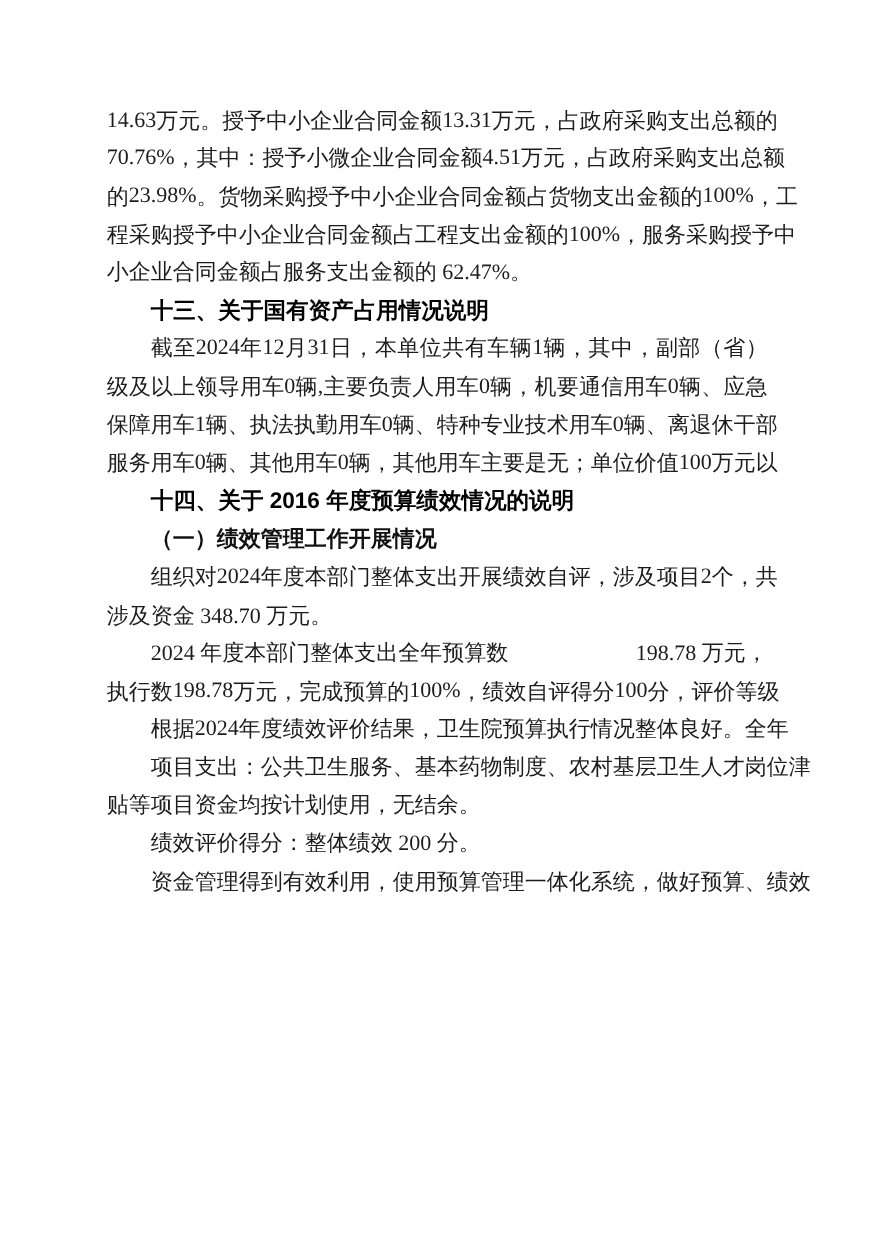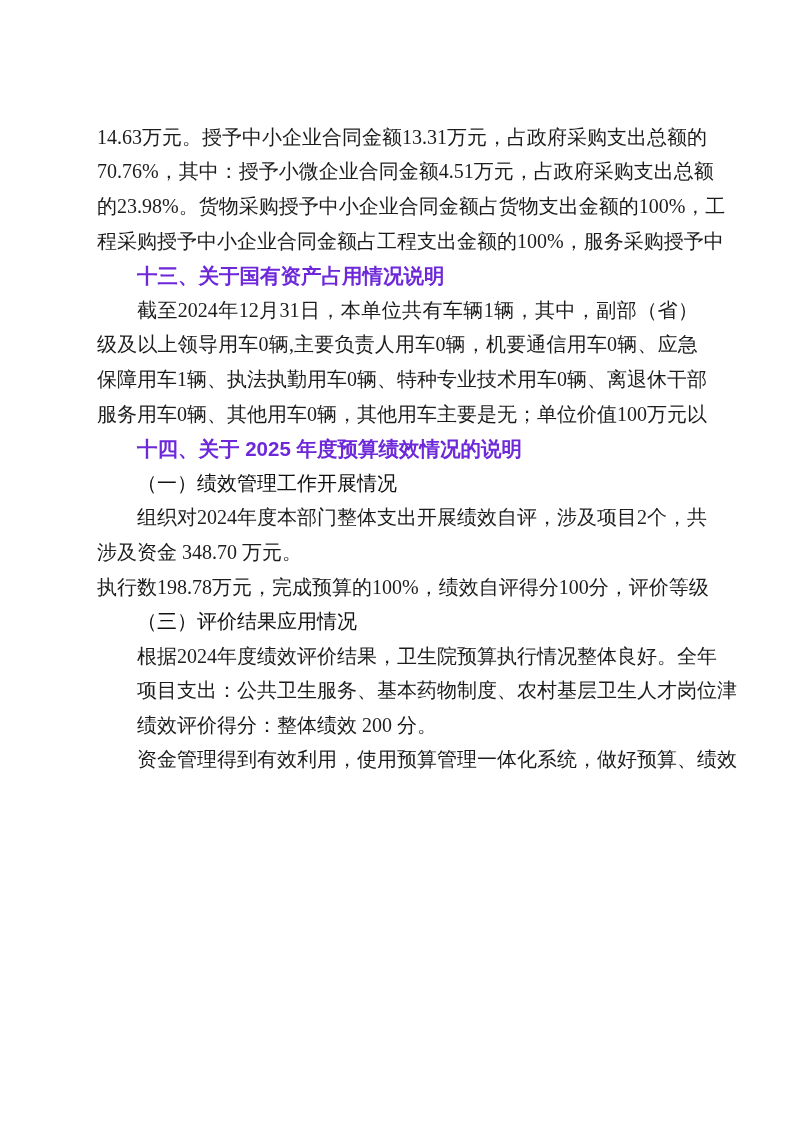--- a/index.html
+++ b/index.html
@@ -11,21 +11,21 @@
     position: relative;
     width: 793px;
     height: 1122px;
     background: #ffffff;
     overflow: hidden;
     font-family: "Liberation Serif", "DejaVu Serif", serif;
   }
   .text-block {
     position: absolute;
     left: 97px;
-    top: 120px;
+    top: 92px;
     width: 601px;
     text-align: center;
   }
   .line {
     height: 34.6px;
     display: flex;
     align-items: center;
     font-size: 20px;
     color: #1c1c1c;
     white-space: pre;
@@ -33,50 +33,52 @@
   .line.justify, .line.split {
     justify-content: space-between;
   }
   .line.indent {
     padding-left: 40px;
   }
   .line.heading {
     font-family: "Liberation Sans", "DejaVu Sans", sans-serif;
     font-weight: 700;
     font-size: 20.5px;
-    color: #6d28d9;
+    color: #000000;
   }
   .line.subheading {
     font-family: "Liberation Sans", "DejaVu Sans", sans-serif;
-    font-weight: 400;
+    font-weight: 700;
     font-size: 20px;
     color: #111111;
   }
   .line span {
     white-space: pre;
   }
 </style>
 </head>
 <body>
 
 <div class="page">
   <div class="text-block" id="lines-root">
       <div class="line body justify"><span>14.63</span><span>万</span><span>元</span><span>。</span><span>授</span><span>予</span><span>中</span><span>小</span><span>企</span><span>业</span><span>合</span><span>同</span><span>金</span><span>额</span><span>13.31</span><span>万</span><span>元</span><span>，</span><span>占</span><span>政</span><span>府</span><span>采</span><span>购</span><span>支</span><span>出</span><span>总</span><span>额</span><span>的</span></div>
       <div class="line body justify"><span>70.76%</span><span>，</span><span>其</span><span>中</span><span>：</span><span>授</span><span>予</span><span>小</span><span>微</span><span>企</span><span>业</span><span>合</span><span>同</span><span>金</span><span>额</span><span>4.51</span><span>万</span><span>元</span><span>，</span><span>占</span><span>政</span><span>府</span><span>采</span><span>购</span><span>支</span><span>出</span><span>总</span><span>额</span></div>
       <div class="line body justify"><span>的</span><span>23.98%</span><span>。</span><span>货</span><span>物</span><span>采</span><span>购</span><span>授</span><span>予</span><span>中</span><span>小</span><span>企</span><span>业</span><span>合</span><span>同</span><span>金</span><span>额</span><span>占</span><span>货</span><span>物</span><span>支</span><span>出</span><span>金</span><span>额</span><span>的</span><span>100%</span><span>，</span><span>工</span></div>
       <div class="line body justify"><span>程</span><span>采</span><span>购</span><span>授</span><span>予</span><span>中</span><span>小</span><span>企</span><span>业</span><span>合</span><span>同</span><span>金</span><span>额</span><span>占</span><span>工</span><span>程</span><span>支</span><span>出</span><span>金</span><span>额</span><span>的</span><span>100%</span><span>，</span><span>服</span><span>务</span><span>采</span><span>购</span><span>授</span><span>予</span><span>中</span></div>
+      <div class="line body"><span>小企业合同金额占服务支出金额的 62.47%。</span></div>
       <div class="line heading indent"><span>十三、关于国有资产占用情况说明</span></div>
       <div class="line body indent justify"><span>截</span><span>至</span><span>2024</span><span>年</span><span>12</span><span>月</span><span>31</span><span>日</span><span>，</span><span>本</span><span>单</span><span>位</span><span>共</span><span>有</span><span>车</span><span>辆</span><span>1</span><span>辆</span><span>，</span><span>其</span><span>中</span><span>，</span><span>副</span><span>部</span><span>（</span><span>省</span><span>）</span></div>
       <div class="line body justify"><span>级</span><span>及</span><span>以</span><span>上</span><span>领</span><span>导</span><span>用</span><span>车</span><span>0</span><span>辆</span><span>,</span><span>主</span><span>要</span><span>负</span><span>责</span><span>人</span><span>用</span><span>车</span><span>0</span><span>辆</span><span>，</span><span>机</span><span>要</span><span>通</span><span>信</span><span>用</span><span>车</span><span>0</span><span>辆</span><span>、</span><span>应</span><span>急</span></div>
       <div class="line body justify"><span>保</span><span>障</span><span>用</span><span>车</span><span>1</span><span>辆</span><span>、</span><span>执</span><span>法</span><span>执</span><span>勤</span><span>用</span><span>车</span><span>0</span><span>辆</span><span>、</span><span>特</span><span>种</span><span>专</span><span>业</span><span>技</span><span>术</span><span>用</span><span>车</span><span>0</span><span>辆</span><span>、</span><span>离</span><span>退</span><span>休</span><span>干</span><span>部</span></div>
       <div class="line body justify"><span>服</span><span>务</span><span>用</span><span>车</span><span>0</span><span>辆</span><span>、</span><span>其</span><span>他</span><span>用</span><span>车</span><span>0</span><span>辆</span><span>，</span><span>其</span><span>他</span><span>用</span><span>车</span><span>主</span><span>要</span><span>是</span><span>无</span><span>；</span><span>单</span><span>位</span><span>价</span><span>值</span><span>100</span><span>万</span><span>元</span><span>以</span></div>
-      <div class="line heading indent"><span>十四、关于 2025 年度预算绩效情况的说明</span></div>
+      <div class="line heading indent"><span>十四、关于 2016 年度预算绩效情况的说明</span></div>
       <div class="line subheading indent"><span>（一）绩效管理工作开展情况</span></div>
       <div class="line body indent justify"><span>组</span><span>织</span><span>对</span><span>2024</span><span>年</span><span>度</span><span>本</span><span>部</span><span>门</span><span>整</span><span>体</span><span>支</span><span>出</span><span>开</span><span>展</span><span>绩</span><span>效</span><span>自</span><span>评</span><span>，</span><span>涉</span><span>及</span><span>项</span><span>目</span><span>2</span><span>个</span><span>，</span><span>共</span></div>
       <div class="line body"><span>涉及资金 348.70 万元。</span></div>
+      <div class="line split indent"><span>2024 年度本部门整体支出全年预算数</span><span>198.78 万元，</span></div>
       <div class="line body justify"><span>执</span><span>行</span><span>数</span><span>198.78</span><span>万</span><span>元</span><span>，</span><span>完</span><span>成</span><span>预</span><span>算</span><span>的</span><span>100%</span><span>，</span><span>绩</span><span>效</span><span>自</span><span>评</span><span>得</span><span>分</span><span>100</span><span>分</span><span>，</span><span>评</span><span>价</span><span>等</span><span>级</span></div>
-      <div class="line subheading indent"><span>（三）评价结果应用情况</span></div>
       <div class="line body indent justify"><span>根</span><span>据</span><span>2024</span><span>年</span><span>度</span><span>绩</span><span>效</span><span>评</span><span>价</span><span>结</span><span>果</span><span>，</span><span>卫</span><span>生</span><span>院</span><span>预</span><span>算</span><span>执</span><span>行</span><span>情</span><span>况</span><span>整</span><span>体</span><span>良</span><span>好</span><span>。</span><span>全</span><span>年</span></div>
       <div class="line body indent justify"><span>项</span><span>目</span><span>支</span><span>出</span><span>：</span><span>公</span><span>共</span><span>卫</span><span>生</span><span>服</span><span>务</span><span>、</span><span>基</span><span>本</span><span>药</span><span>物</span><span>制</span><span>度</span><span>、</span><span>农</span><span>村</span><span>基</span><span>层</span><span>卫</span><span>生</span><span>人</span><span>才</span><span>岗</span><span>位</span><span>津</span></div>
+      <div class="line body"><span>贴等项目资金均按计划使用，无结余。</span></div>
       <div class="line body indent"><span>绩效评价得分：整体绩效 200 分。</span></div>
       <div class="line body indent justify"><span>资</span><span>金</span><span>管</span><span>理</span><span>得</span><span>到</span><span>有</span><span>效</span><span>利</span><span>用</span><span>，</span><span>使</span><span>用</span><span>预</span><span>算</span><span>管</span><span>理</span><span>一</span><span>体</span><span>化</span><span>系</span><span>统</span><span>，</span><span>做</span><span>好</span><span>预</span><span>算</span><span>、</span><span>绩</span><span>效</span></div>
     </div>
 </div>
 
 </body></html>

